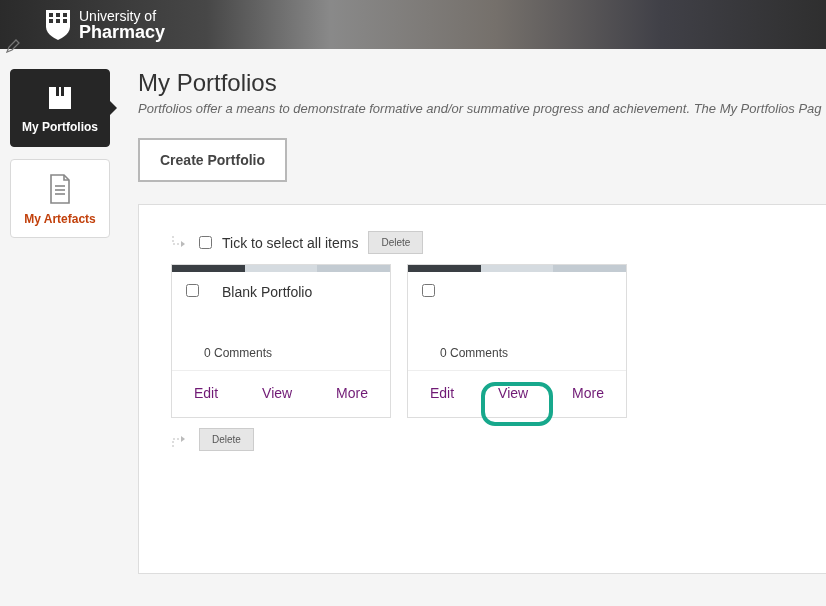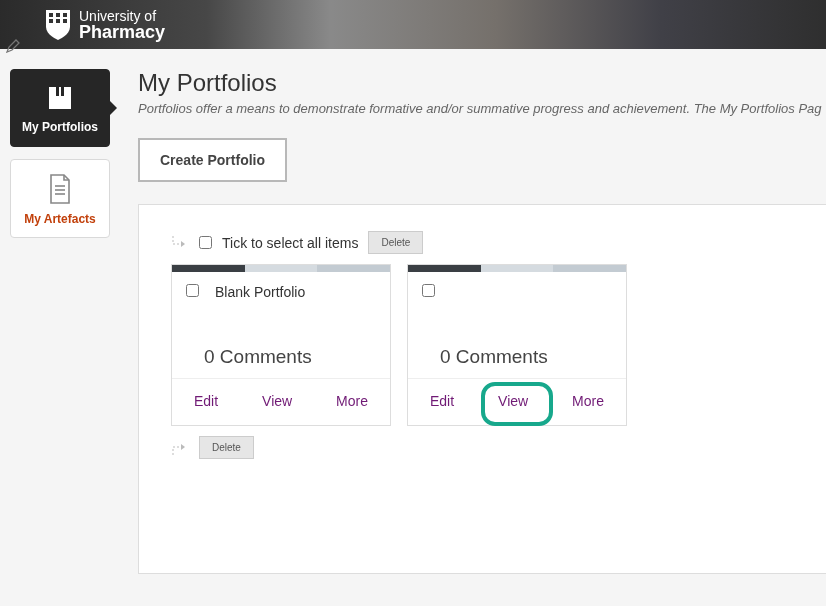--- a/index.html
+++ b/index.html
@@ -146,29 +146,29 @@
   .pf-card .topstrip {
     height: 7px;
     display: flex;
   }
   .topstrip .seg { flex: 1; }
   .seg.dark { background: #3a3f44; }
   .seg.light { background: #d5dbe0; }
   .pf-head {
     display: flex;
     align-items: flex-start;
-    gap: 16px;
+    gap: 23px;
     padding: 12px 14px 4px 14px;
     font-size: 14px;
     color: #333;
     min-height: 60px;
   }
   .pf-comments {
     padding: 14px 14px 10px 32px;
-    font-size: 19px;
+    font-size: 12px;
     color: #444;
   }
   .pf-actions {
     border-top: 1px solid #eee;
     display: flex;
     justify-content: space-between;
     padding: 10px 14px 12px 14px;
   }
   .pf-actions a {
     color: #701a75;

